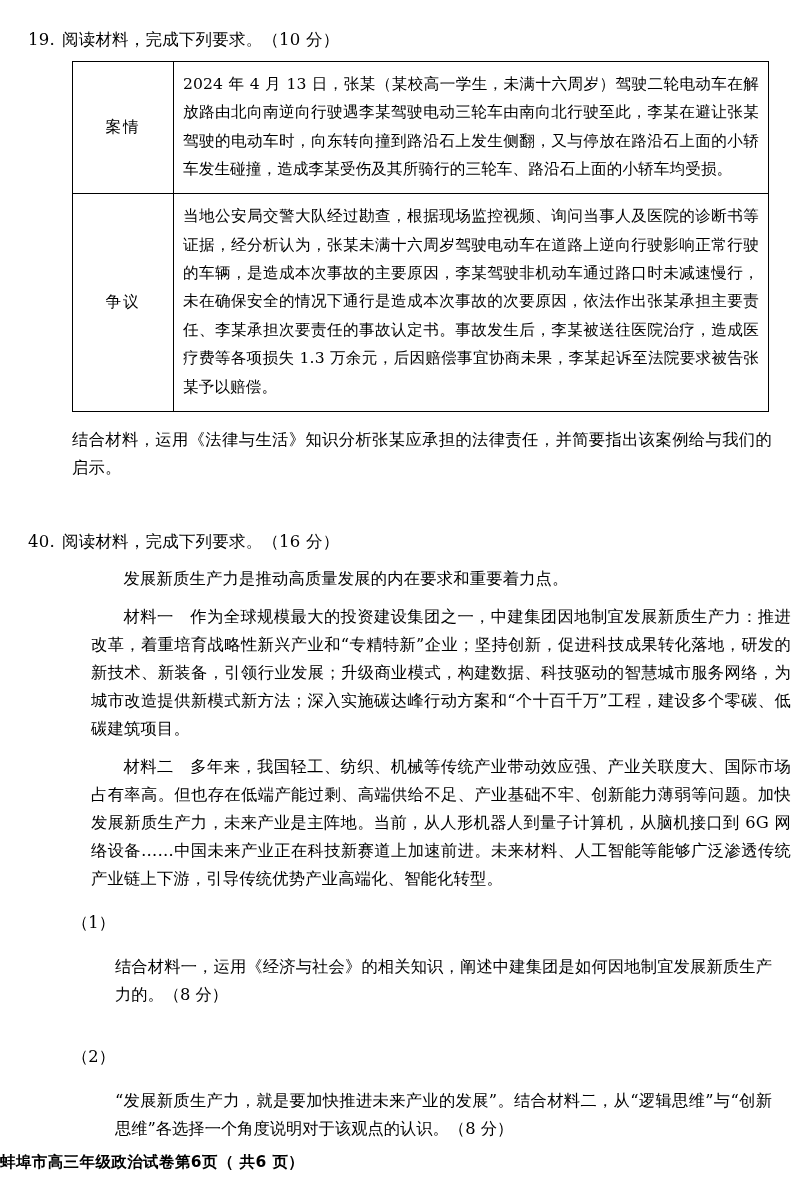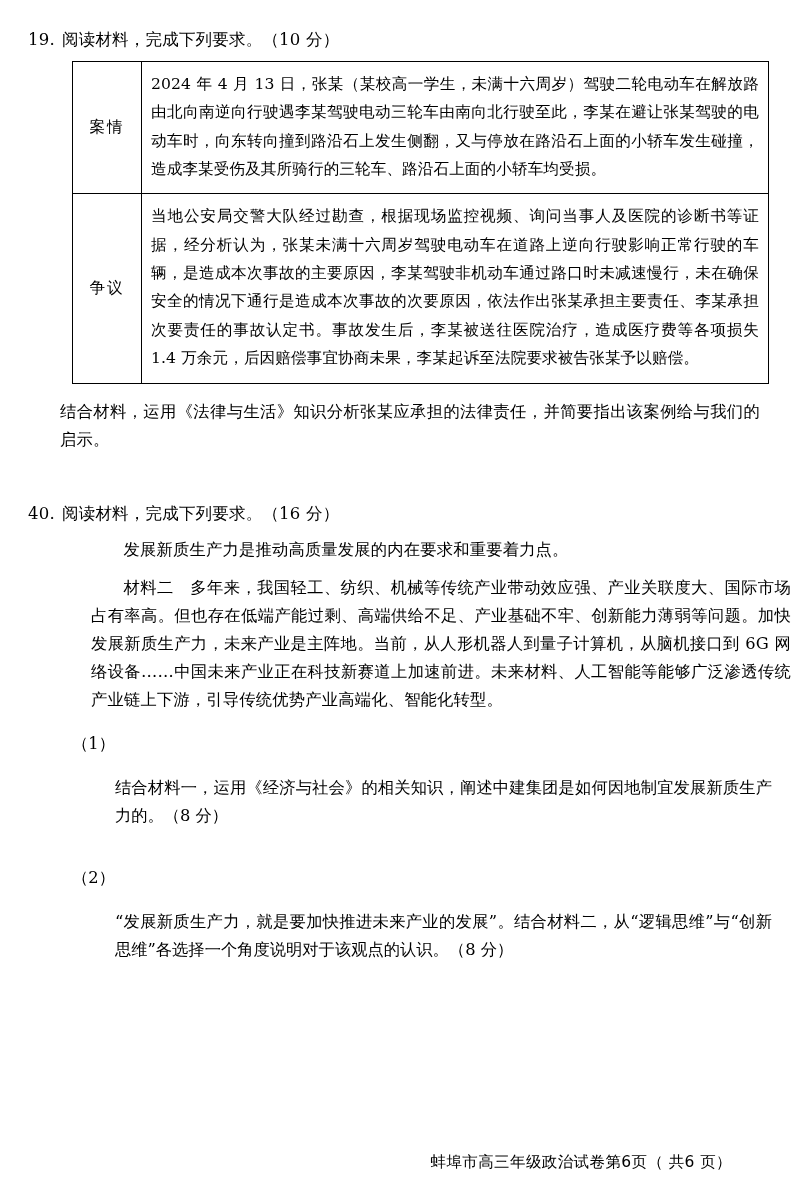--- a/index.html
+++ b/index.html
@@ -59,39 +59,39 @@
     vertical-align: middle;
     padding: 8px 9px 10px 9px;
     font-size: 15.6px;
     line-height: 1.82;
     letter-spacing: 0.1px;
   }
   .case-table td.label {
     width: 60px;
     text-align: center;
     vertical-align: middle;
-    padding: 6px 4px;
+    padding: 6px 20px;
     letter-spacing: 2px;
   }
   .case-table td.body {
     text-align: justify;
     text-justify: inter-ideograph;
     margin-top: 8px;
   }
 
   .para {
     font-size: 16.3px;
     line-height: 1.72;
     letter-spacing: 0.2px;
     text-align: justify;
     text-justify: inter-ideograph;
     margin: 0;
   }
   .after-table {
-    margin: 14px 0 0 32px;
+    margin: 14px 0 0 44px;
     width: 700px;
   }
   .indent-2 {
     text-indent: 2em;
   }
   .block-20 {
     margin-top: 48px;
   }
   .p20 {
     margin: 10px 0 0 63px;
@@ -116,23 +116,23 @@
   }
   .sub-q.gap {
     margin-top: 34px;
   }
 
   .footer {
     position: absolute;
     left: 0;
     right: 0;
     bottom: 24px;
-    text-align: right;
+    text-align: left;
     font-size: 15.5px;
-    font-weight: normal;
+    font-weight: bold;
     letter-spacing: 0.4px;
     font-family: "DejaVu Sans", "Liberation Sans", sans-serif;
   }
 </style>
 </head>
 <body>
 
 <div class="page">
   <div class="content">
 
@@ -142,33 +142,34 @@
     </div>
 
     <table class="case-table">
       <tbody>
           <tr>
         <td class="label">案情</td>
         <td class="body">2024 年 4 月 13 日，张某（某校高一学生，未满十六周岁）驾驶二轮电动车在解放路由北向南逆向行驶遇李某驾驶电动三轮车由南向北行驶至此，李某在避让张某驾驶的电动车时，向东转向撞到路沿石上发生侧翻，又与停放在路沿石上面的小轿车发生碰撞，造成李某受伤及其所骑行的三轮车、路沿石上面的小轿车均受损。</td>
       </tr>
       <tr>
         <td class="label">争议</td>
-        <td class="body">当地公安局交警大队经过勘查，根据现场监控视频、询问当事人及医院的诊断书等证据，经分析认为，张某未满十六周岁驾驶电动车在道路上逆向行驶影响正常行驶的车辆，是造成本次事故的主要原因，李某驾驶非机动车通过路口时未减速慢行，未在确保安全的情况下通行是造成本次事故的次要原因，依法作出张某承担主要责任、李某承担次要责任的事故认定书。事故发生后，李某被送往医院治疗，造成医疗费等各项损失 1.4 万余元，后因赔偿事宜协商未果，李某起诉至法院要求被告张某予以赔偿。</td>
+        <td class="body">当地公安局交警大队经过勘查，根据现场监控视频、询问当事人及医院的诊断书等证据，经分析认为，张某未满十六周岁驾驶电动车在道路上逆向行驶影响正常行驶的车辆，是造成本次事故的主要原因，李某驾驶非机动车通过路口时未减速慢行，未在确保安全的情况下通行是造成本次事故的次要原因，依法作出张某承担主要责任、李某承担次要责任的事故认定书。事故发生后，李某被送往医院治疗，造成医疗费等各项损失 1.3 万余元，后因赔偿事宜协商未果，李某起诉至法院要求被告张某予以赔偿。</td>
       </tr>
     </tbody>
       </table>
 
     <p class="para after-table">结合材料，运用《法律与生活》知识分析张某应承担的法律责任，并简要指出该案例给与我们的启示。</p>
 
     <div class="q-head block-20">
       <span class="q-num">40.</span>
       <span class="q-text">阅读材料，完成下列要求。（16 分）</span>
     </div>
 
     <p class="para p20 indent-2">发展新质生产力是推动高质量发展的内在要求和重要着力点。</p>
+    <p class="para p20 indent-2">材料一　作为全球规模最大的投资建设集团之一，中建集团因地制宜发展新质生产力：推进改革，着重培育战略性新兴产业和“专精特新”企业；坚持创新，促进科技成果转化落地，研发的新技术、新装备，引领行业发展；升级商业模式，构建数据、科技驱动的智慧城市服务网络，为城市改造提供新模式新方法；深入实施碳达峰行动方案和“个十百千万”工程，建设多个零碳、低碳建筑项目。</p>
     <p class="para p20 indent-2">材料二　多年来，我国轻工、纺织、机械等传统产业带动效应强、产业关联度大、国际市场占有率高。但也存在低端产能过剩、高端供给不足、产业基础不牢、创新能力薄弱等问题。加快发展新质生产力，未来产业是主阵地。当前，从人形机器人到量子计算机，从脑机接口到 6G 网络设备……中国未来产业正在科技新赛道上加速前进。未来材料、人工智能等能够广泛渗透传统产业链上下游，引导传统优势产业高端化、智能化转型。</p>
 
     <div class="sub-q">
       <span class="marker">（1）</span>
       <span class="sub-text">结合材料一，运用《经济与社会》的相关知识，阐述中建集团是如何因地制宜发展新质生产力的。（8 分）</span>
     </div>
 
     <div class="sub-q gap">
       <span class="marker">（2）</span>
       <span class="sub-text">“发展新质生产力，就是要加快推进未来产业的发展”。结合材料二，从“逻辑思维”与“创新思维”各选择一个角度说明对于该观点的认识。（8 分）</span>

